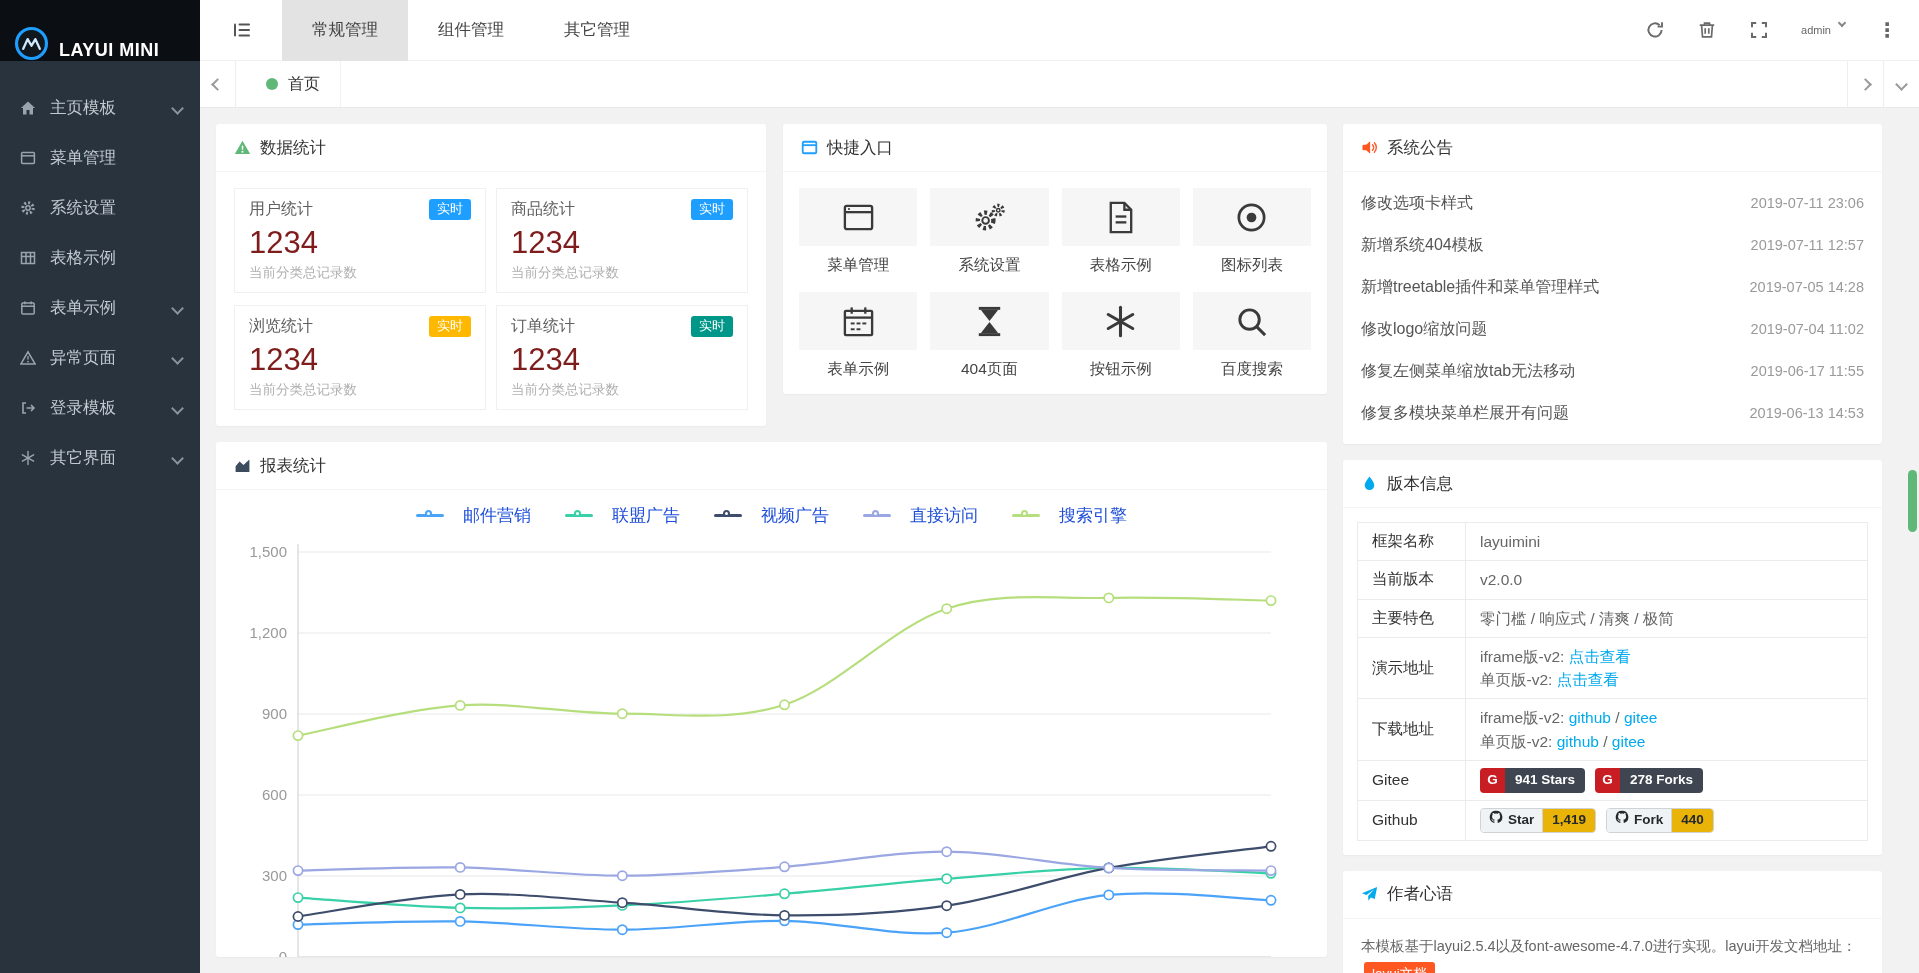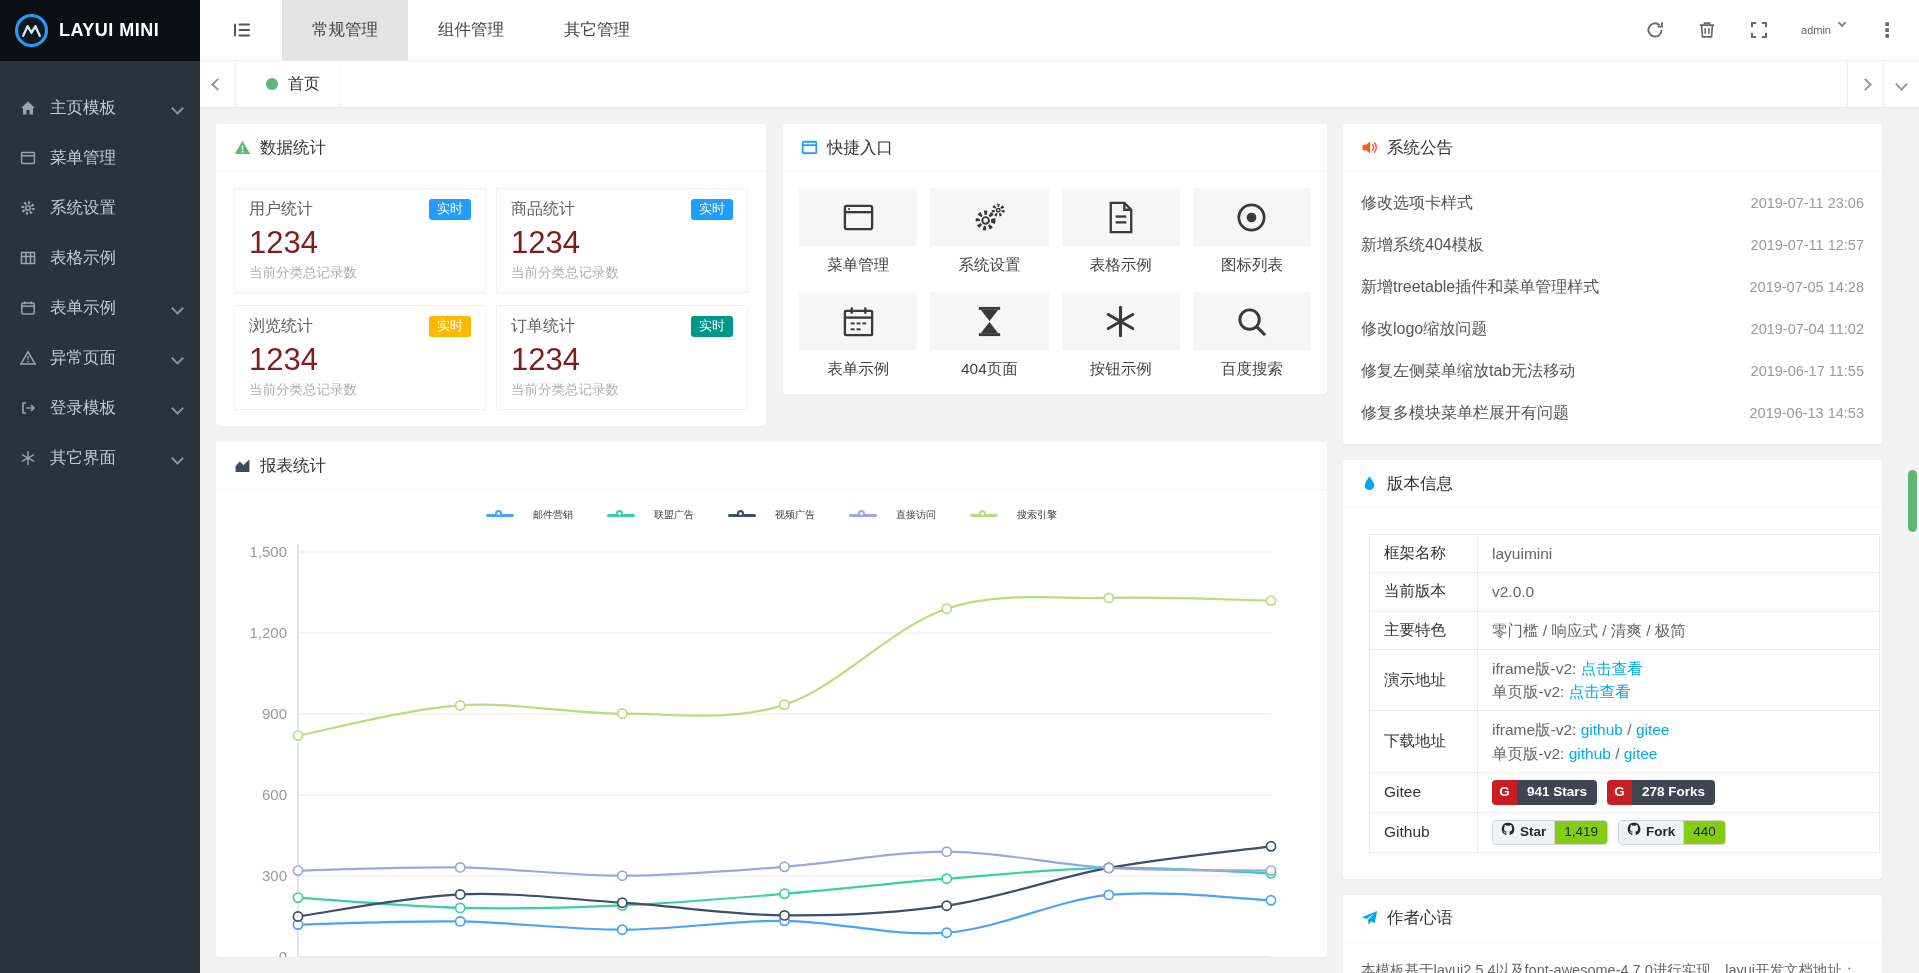--- a/index.html
+++ b/index.html
@@ -1,21 +1,21 @@
 <!DOCTYPE html>
 <html><head>
 <meta charset="utf-8">
 <style>
   *{margin:0;padding:0;box-sizing:border-box}
   html,body{width:1919px;height:973px;overflow:hidden}
   body{font-family:"Liberation Sans","DejaVu Sans",sans-serif;background:#f2f2f2;position:relative;color:#333}
 
   
   .sidebar{position:absolute;left:0;top:0;width:200px;height:973px;background:#28333E;z-index:5}
-  .logo{height:61px;background:#0b0f13;display:flex;align-items:center;padding-left:14px;gap:10px;cursor:pointer}
+  .logo{height:61px;background:#0b0f13;display:flex;align-items:flex-end;padding-left:14px;gap:10px;cursor:pointer}
   .logo-mark svg{width:35px;height:35px;display:block}
   .logo-text{color:#fff;font-size:18px;font-weight:bold;letter-spacing:.5px}
   .menu{padding-top:22px}
   .menu-item{height:50px;display:flex;align-items:center;padding:0 18px 0 20px;color:#c2c9d0;font-size:16.5px;cursor:pointer}
   .mi-icon{width:30px;color:#9aa4ad;display:flex;align-items:center}
   .mi-icon svg{width:16px;height:16px}
   .mi-label{flex:1}
   .cv{display:inline-block;width:9px;height:9px;border-right:2px solid #8a939c;border-bottom:2px solid #8a939c}
   .cv.down{transform:rotate(45deg)}
   .cv.left{transform:rotate(135deg)}
@@ -72,44 +72,44 @@
   .q-icon svg{width:35px;height:35px;display:block}
   .q-label{text-align:center;margin-top:9px;font-size:15.5px;color:#444}
 
   
   .card.chart{overflow:hidden}
   .legend{display:flex;justify-content:center;align-items:center;gap:34px;margin-top:14px;height:22px}
   .lg-item{display:inline-flex;align-items:center;cursor:pointer}
   .lg-mark{position:relative;width:28px;height:10px;display:inline-block}
   .lg-line{position:absolute;left:0;top:4px;width:28px;height:2.5px;background:currentColor;border-radius:2px}
   .lg-dot{position:absolute;left:9px;top:0;width:7px;height:7px;border:2px solid currentColor;border-radius:50%;background:#fff}
-  .lg-label{font-size:10px;color:#404040;margin-left:19px}
+  .lg-label{font-size:17px;color:#1d4ed8;margin-left:19px}
   #chartSvg{display:block;margin:4px auto 0}
   .ax{font-size:15px;fill:#999;font-family:"Liberation Sans","DejaVu Sans",sans-serif}
 
   
   .notices .cbody{padding:10px 18px}
   .n-row{display:flex;justify-content:space-between;align-items:center;padding:10.5px 0;cursor:pointer}
   .n-title{font-size:16px;color:#555}
   .n-date{font-size:14.5px;color:#9a9a9a}
 
   
-  .vtable{width:calc(100% - 28px);margin:26px;border-collapse:collapse}
+  .vtable{width:calc(100% - 28px);margin:14px;border-collapse:collapse}
   .vtable td{border:1px solid #ebebeb;padding:7px 14px;font-size:15.5px;vertical-align:middle}
   .vt-label{width:108px;color:#333}
   .vt-value{color:#666;line-height:1.5}
   .vt-link{color:#01AAED;cursor:pointer;text-decoration:none}
   .badge-row{display:flex;gap:10px;align-items:center}
   .ge-badge{display:inline-flex;height:25px;border-radius:4px;overflow:hidden;font-size:13.5px;cursor:pointer}
   .ge-left{width:25px;background:#c71d23;color:#fff;display:flex;align-items:center;justify-content:center;font-weight:bold}
   .ge-right{background:#3f4651;color:#fff;display:flex;align-items:center;padding:0 10px;font-weight:600}
   .gh-badge{display:inline-flex;height:25px;border:1px solid #d0d3d6;border-radius:4px;overflow:hidden;font-size:13.5px;color:#24292e;cursor:pointer}
   .gh-left{display:flex;align-items:center;gap:5px;padding:0 8px;background:#eff3f6;border-right:1px solid #d0d3d6;font-weight:bold}
   .gh-left svg{width:14px;height:14px;fill:#24292e}
-  .gh-right{display:flex;align-items:center;padding:0 9px;background:#84cc16;font-weight:normal}
+  .gh-right{display:flex;align-items:center;padding:0 9px;background:#eab308;font-weight:bold}
 
   
   .author-body{padding:14px 18px;font-size:14.5px;color:#666;line-height:1.9}
   .b-red{background:#FF5722;color:#fff;font-size:13.5px;padding:3px 8px;border-radius:3px;margin:0 3px;cursor:pointer;display:inline-block;line-height:1.3}
 
   
   .sb-thumb{position:absolute;right:2px;top:470px;width:9px;height:62px;background:#5FB878;border-radius:5px;cursor:pointer;z-index:9}
 </style>
 </head>
 <body>

